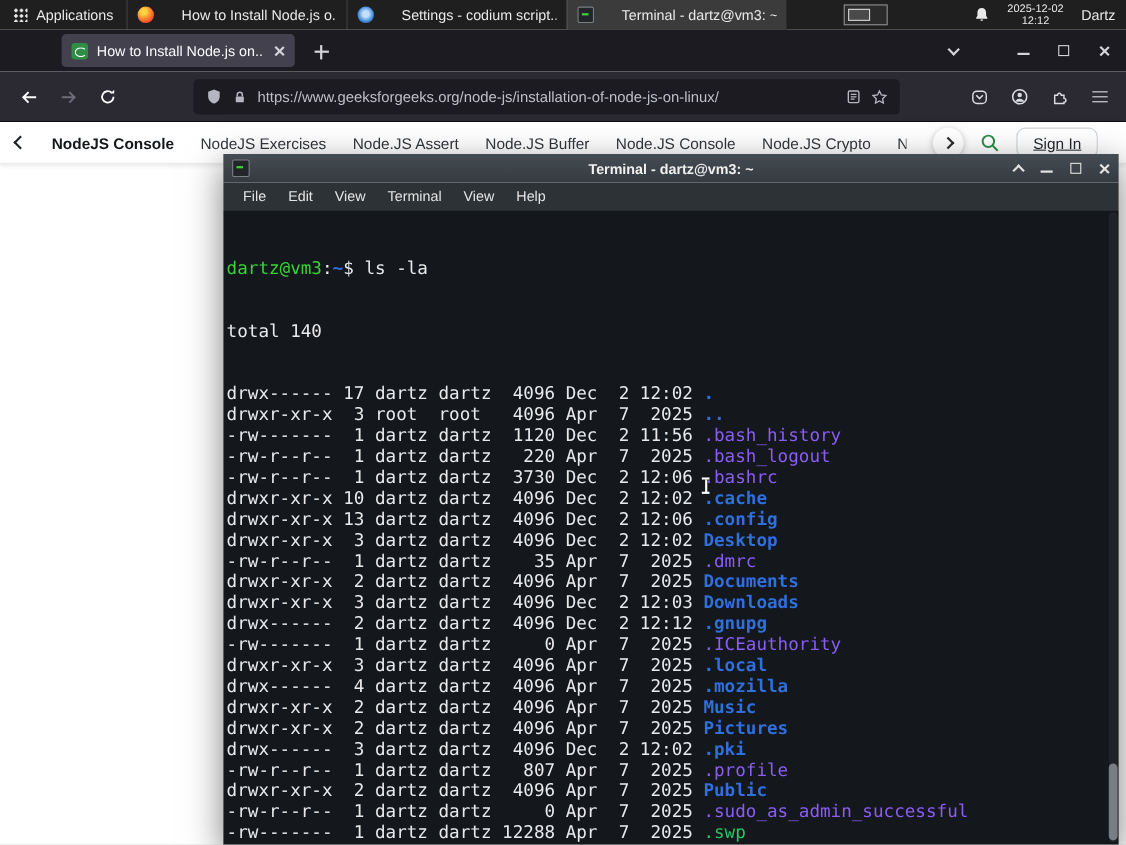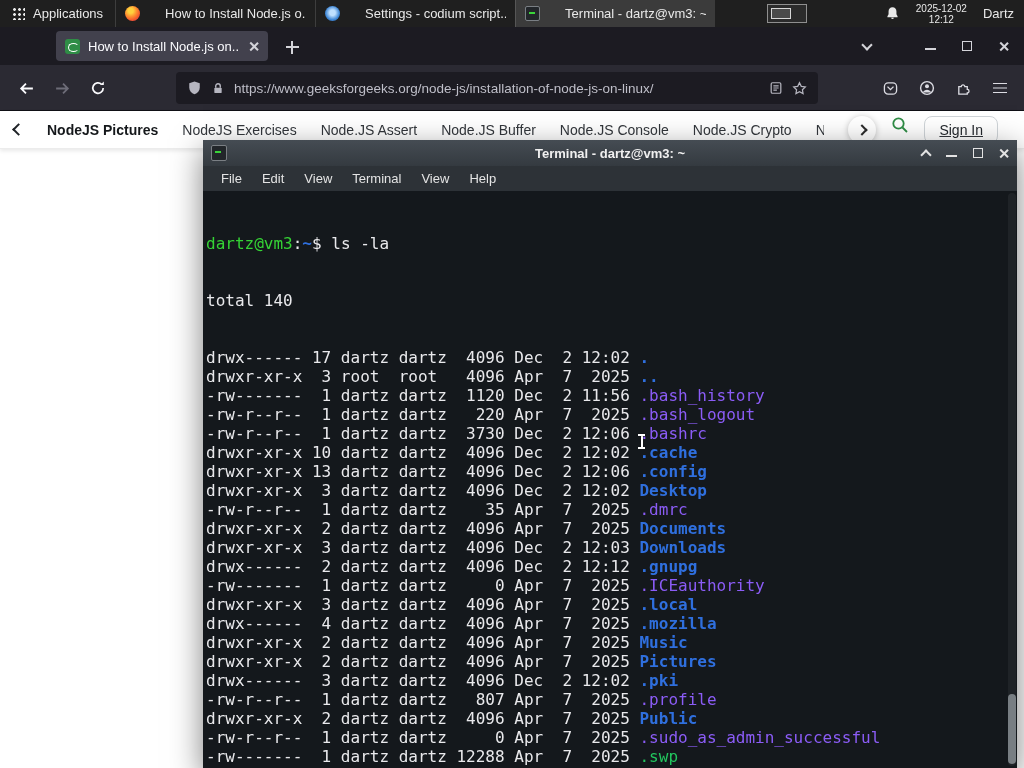--- a/index.html
+++ b/index.html
@@ -46,21 +46,21 @@
 
   
   .ic-burger { width:14px; height:11px; position:relative; }
   .ic-burger::before { content:""; position:absolute; left:0; top:0; width:14px; height:1.7px; background:currentColor; box-shadow:0 4.5px 0 currentColor, 0 9px 0 currentColor; }
 
   
   .sitenav { position:relative; height:38px; background:#fff; border-bottom:1px solid #ececec; box-shadow:0 2px 4px rgba(0,0,0,.09); display:flex; align-items:center; gap:24px; padding:0 14px; font-size:14px; color:#33373c; }
   .nav-links { display:flex; align-items:center; gap:24px; flex:1; min-width:0; overflow:hidden; white-space:nowrap; }
   .nav-primary { font-weight:700; color:#15181b; white-space:nowrap; }
   .nav-link { white-space:nowrap; }
-  .nav-right { display:flex; gap:15px; padding-right:12px;text-decoration:underline; }
+  .nav-right { display:flex; align-items:center; gap:15px; padding-right:12px;text-decoration:underline; }
   .chev-circle { width:28px; height:28px; border-radius:50%; background:#fff; box-shadow:0 1px 6px rgba(0,0,0,.25); display:flex; align-items:center; justify-content:center; color:#2c2c2c; }
   .signin { border:1px solid #cfd4d8; background:#fff; border-radius:8px; padding:5px 14px; font-size:14px; color:#25292e; }
 
   
   .cv { display:inline-block; width:8px; height:8px; border-left:2px solid currentColor; border-top:2px solid currentColor; }
   .cv-left { transform:rotate(-45deg); }
   .cv-right { transform:rotate(135deg); }
   .cv-down { transform:rotate(225deg); margin-top:-4px; }
   .cv-up { transform:rotate(45deg); margin-top:4px; }
   .cv-dark { color:#1f2327; border-width:2.4px; width:9px; height:9px; }
@@ -228,21 +228,21 @@
     </div>
     <div class="rightbtn" style="left:984px">
       <span class="ic-burger"></span>
     </div>
   </div>
 
   <div class="sitenav">
     <span class="iconbtn" style="color:#1f2327">
         <span class="cv cv-left cv-dark"></span>
       </span>
-    <span class="nav-primary">NodeJS Pictures</span>
+    <span class="nav-primary">NodeJS Console</span>
     <div class="nav-links">
       <span class="nav-link">NodeJS Exercises</span>
       <span class="nav-link">Node.JS Assert</span>
       <span class="nav-link">Node.JS Buffer</span>
       <span class="nav-link">Node.JS Console</span>
       <span class="nav-link">Node.JS Crypto</span>
       <span class="nav-link">Node.JS DNS</span>
 
     </div>
     <div class="nav-right">

